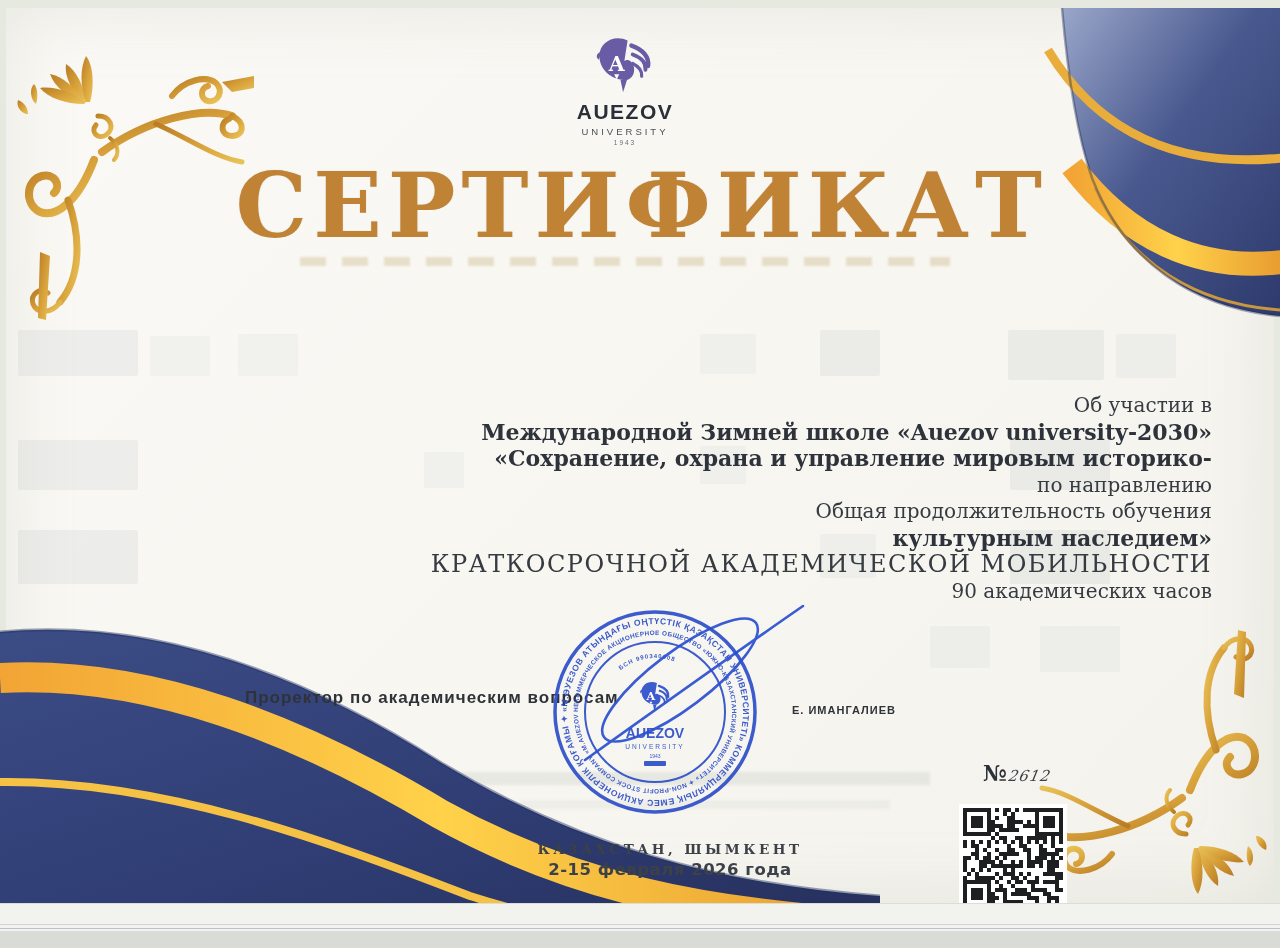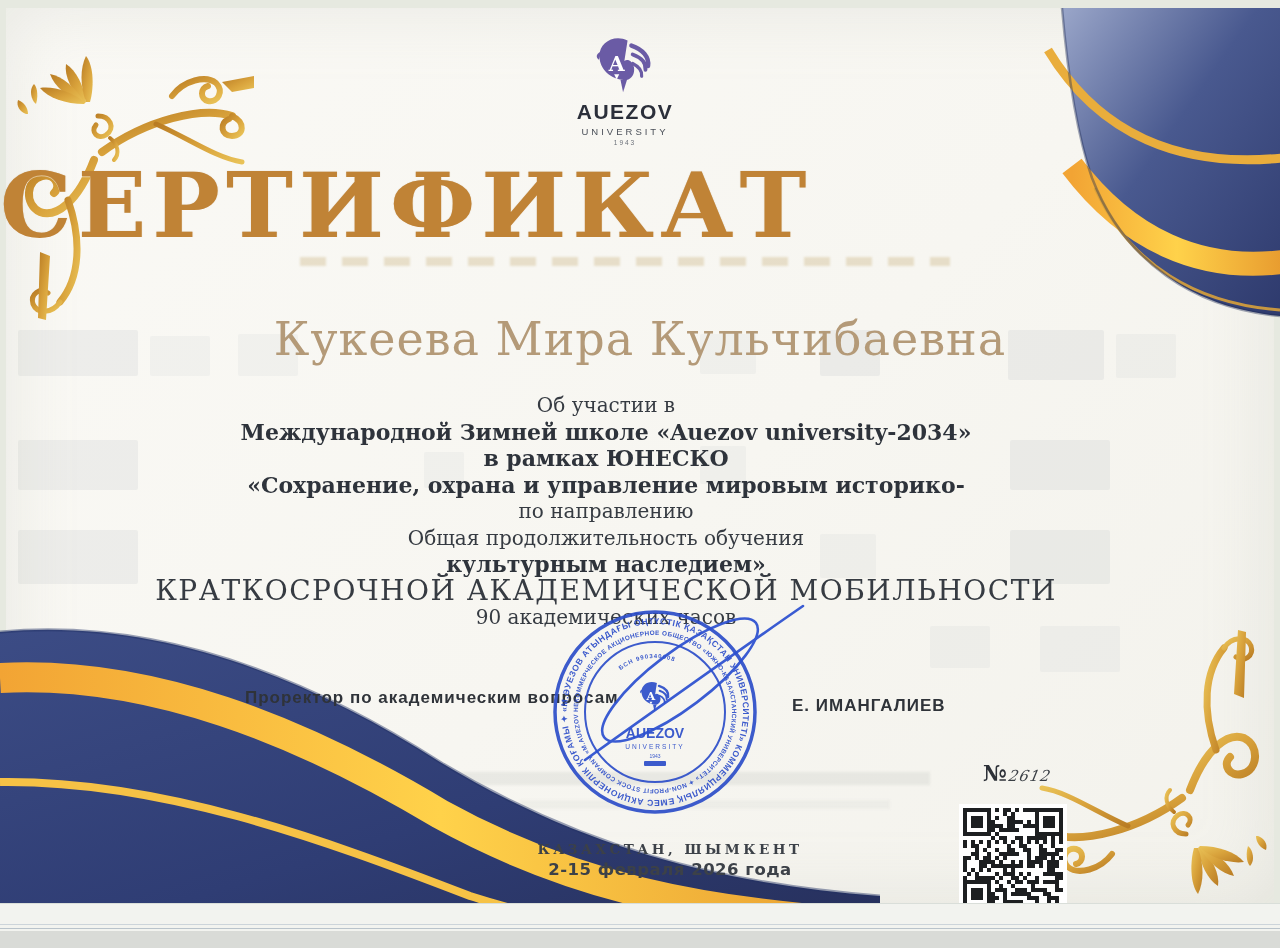--- a/index.html
+++ b/index.html
@@ -25,37 +25,37 @@
   .ghost-bar{position:absolute;filter:blur(1.5px);background:rgba(150,158,148,.14);}
 
   
   .logo{position:absolute;left:540px;top:36px;width:170px;text-align:center;color:#6a5ba5;}
   .logo svg{display:block;margin:0 auto;}
   .logo .nm{font-family:"Liberation Sans",sans-serif;font-weight:bold;font-size:21px;
             letter-spacing:1.5px;color:#2b2f3a;margin-top:2px;}
   .logo .un{font-family:"Liberation Sans",sans-serif;font-size:9.5px;letter-spacing:3px;color:#4a4f58;margin-top:2px;}
   .logo .yr{font-family:"Liberation Sans",sans-serif;font-size:6.5px;letter-spacing:2px;color:#6a6f78;margin-top:2px;}
 
-  .title{position:absolute;left:0;top:152px;width:1048px;text-align:left;
+  .title{position:absolute;left:0;top:152px;width:1048px;text-align:right;
          font-size:90px;font-weight:bold;letter-spacing:6px;color:#c08336;
          text-shadow:0 1px 0 rgba(255,255,255,.5), 0 0 1px rgba(146,92,28,.4);}
 
   .recipient{position:absolute;left:0;top:312px;width:1280px;text-align:center;
          font-size:46px;color:#b49a78;letter-spacing:1px;}
 
-  .body-block{position:absolute;left:0;top:392px;width:1212px;text-align:center;color:#363b42;}
+  .body-block{position:absolute;left:0;top:392px;width:1212px;text-align:right;color:#363b42;}
   .body-block .ln{line-height:26.5px;}
   .ln.reg{font-size:20px;}
   .ln.bold{font-size:22px;font-weight:bold;color:#2e333b;}
-  .ln.caps{font-size:28px;letter-spacing:1.5px;}
+  .ln.caps{font-size:24px;letter-spacing:1.5px;}
 
   .sign-row{position:absolute;left:0;top:688px;width:1280px;height:30px;
             font-family:"Liberation Sans",sans-serif;font-weight:bold;color:#2f3339;}
   .sign-pos{position:absolute;left:245px;top:0;font-size:17px;letter-spacing:1px;}
-  .sign-name{position:absolute;left:792px;top:8px;font-size:17px;letter-spacing:1px;}
+  .sign-name{position:absolute;left:792px;top:16px;font-size:11px;letter-spacing:1px;}
 
   .stamp{position:absolute;left:540px;top:597px;width:230px;height:230px;opacity:.92;}
   .signature{position:absolute;left:545px;top:598px;width:270px;height:180px;}
 
   .number{position:absolute;left:983px;top:760px;color:#2c3037;}
   .number .no{font-size:22px;font-weight:bold;}
   .number .val{font-style:italic;font-size:15px;letter-spacing:1px;
                transform:skewX(-12deg);display:inline-block;margin-left:2px;color:#3a3f45;}
 
   .qr{position:absolute;left:961px;top:806px;width:104px;height:104px;background:#fff;
@@ -179,26 +179,24 @@
     <svg width="64" height="62" viewBox="0 0 100 95">
       <use href="#bird" color="#6a5ba5"></use>
     </svg>
     <div class="nm">AUEZOV</div>
     <div class="un">UNIVERSITY</div>
     <div class="yr">1943</div>
   </div>
 
   <div class="title">СЕРТИФИКАТ</div>
 
-  <div class="recipient">Кукеева Мира Кульчибаевна</div>
 
   <div class="body-block">
     <div class="ln reg">Об участии в</div>
-    <div class="ln bold">Международной Зимней школе  «Auezov university-2034»</div>
-    <div class="ln bold">в рамках ЮНЕСКО</div>
+    <div class="ln bold">Международной Зимней школе  «Auezov university-2030»</div>
     <div class="ln bold">«Сохранение, охрана и управление мировым историко-</div>
     <div class="ln reg">по направлению</div>
     <div class="ln reg">Общая продолжительность обучения</div>
     <div class="ln bold">культурным наследием»</div>
     <div class="ln caps">КРАТКОСРОЧНОЙ АКАДЕМИЧЕСКОЙ МОБИЛЬНОСТИ</div>
     <div class="ln reg">90 академических часов</div>
   </div>
 
   <div class="sign-row">
     <span class="sign-pos">Проректор по академическим вопросам</span>

